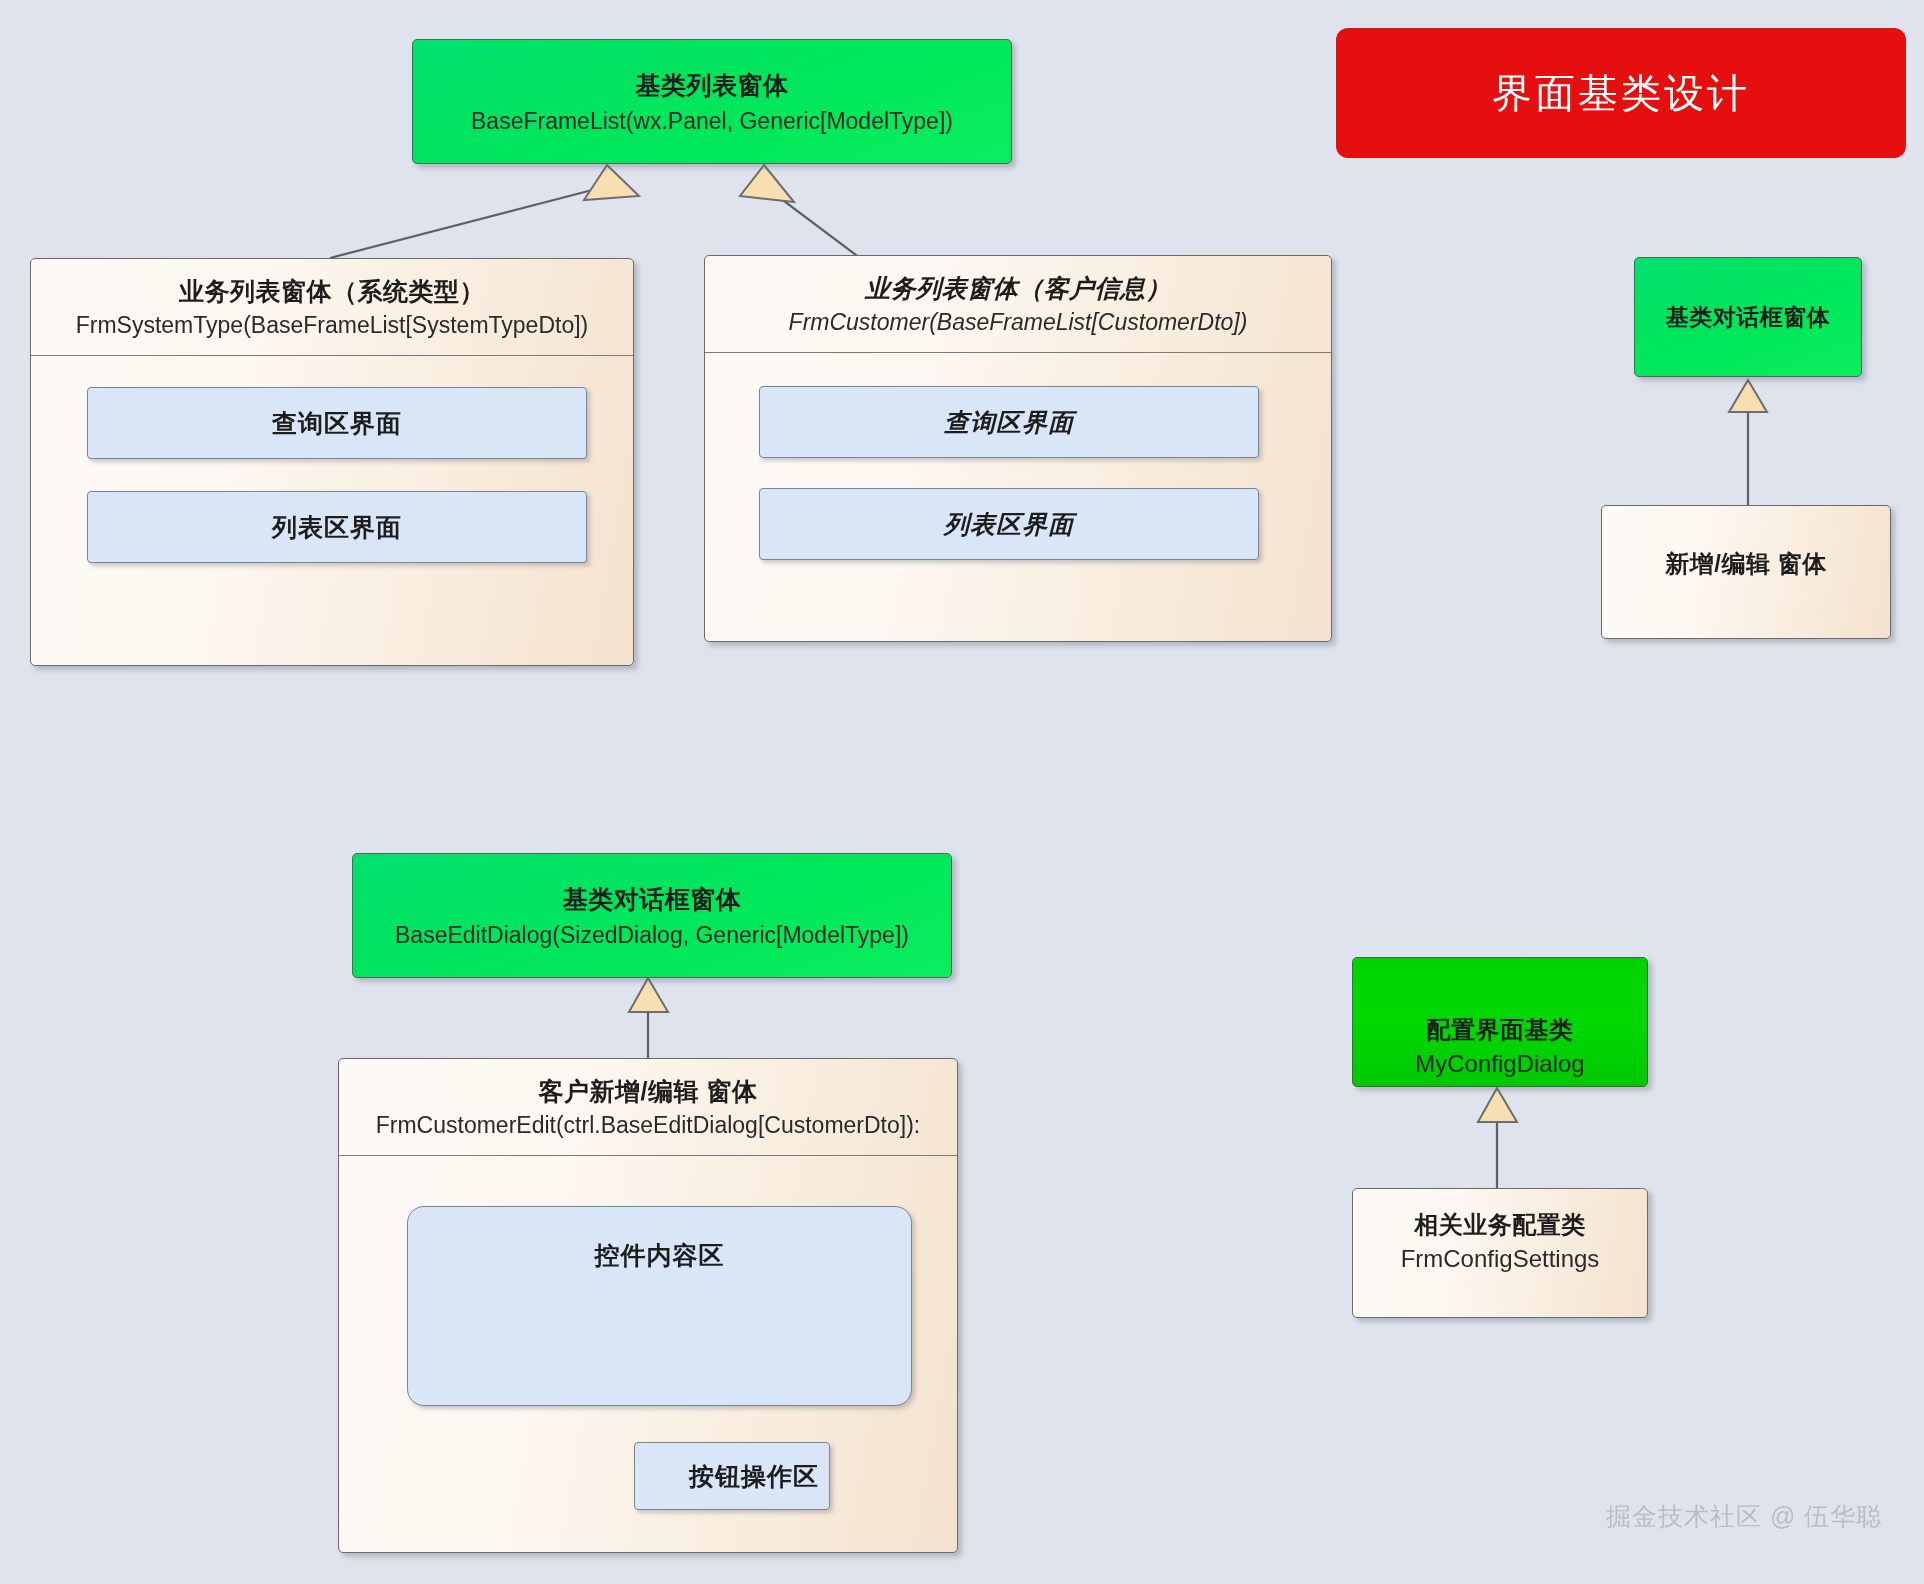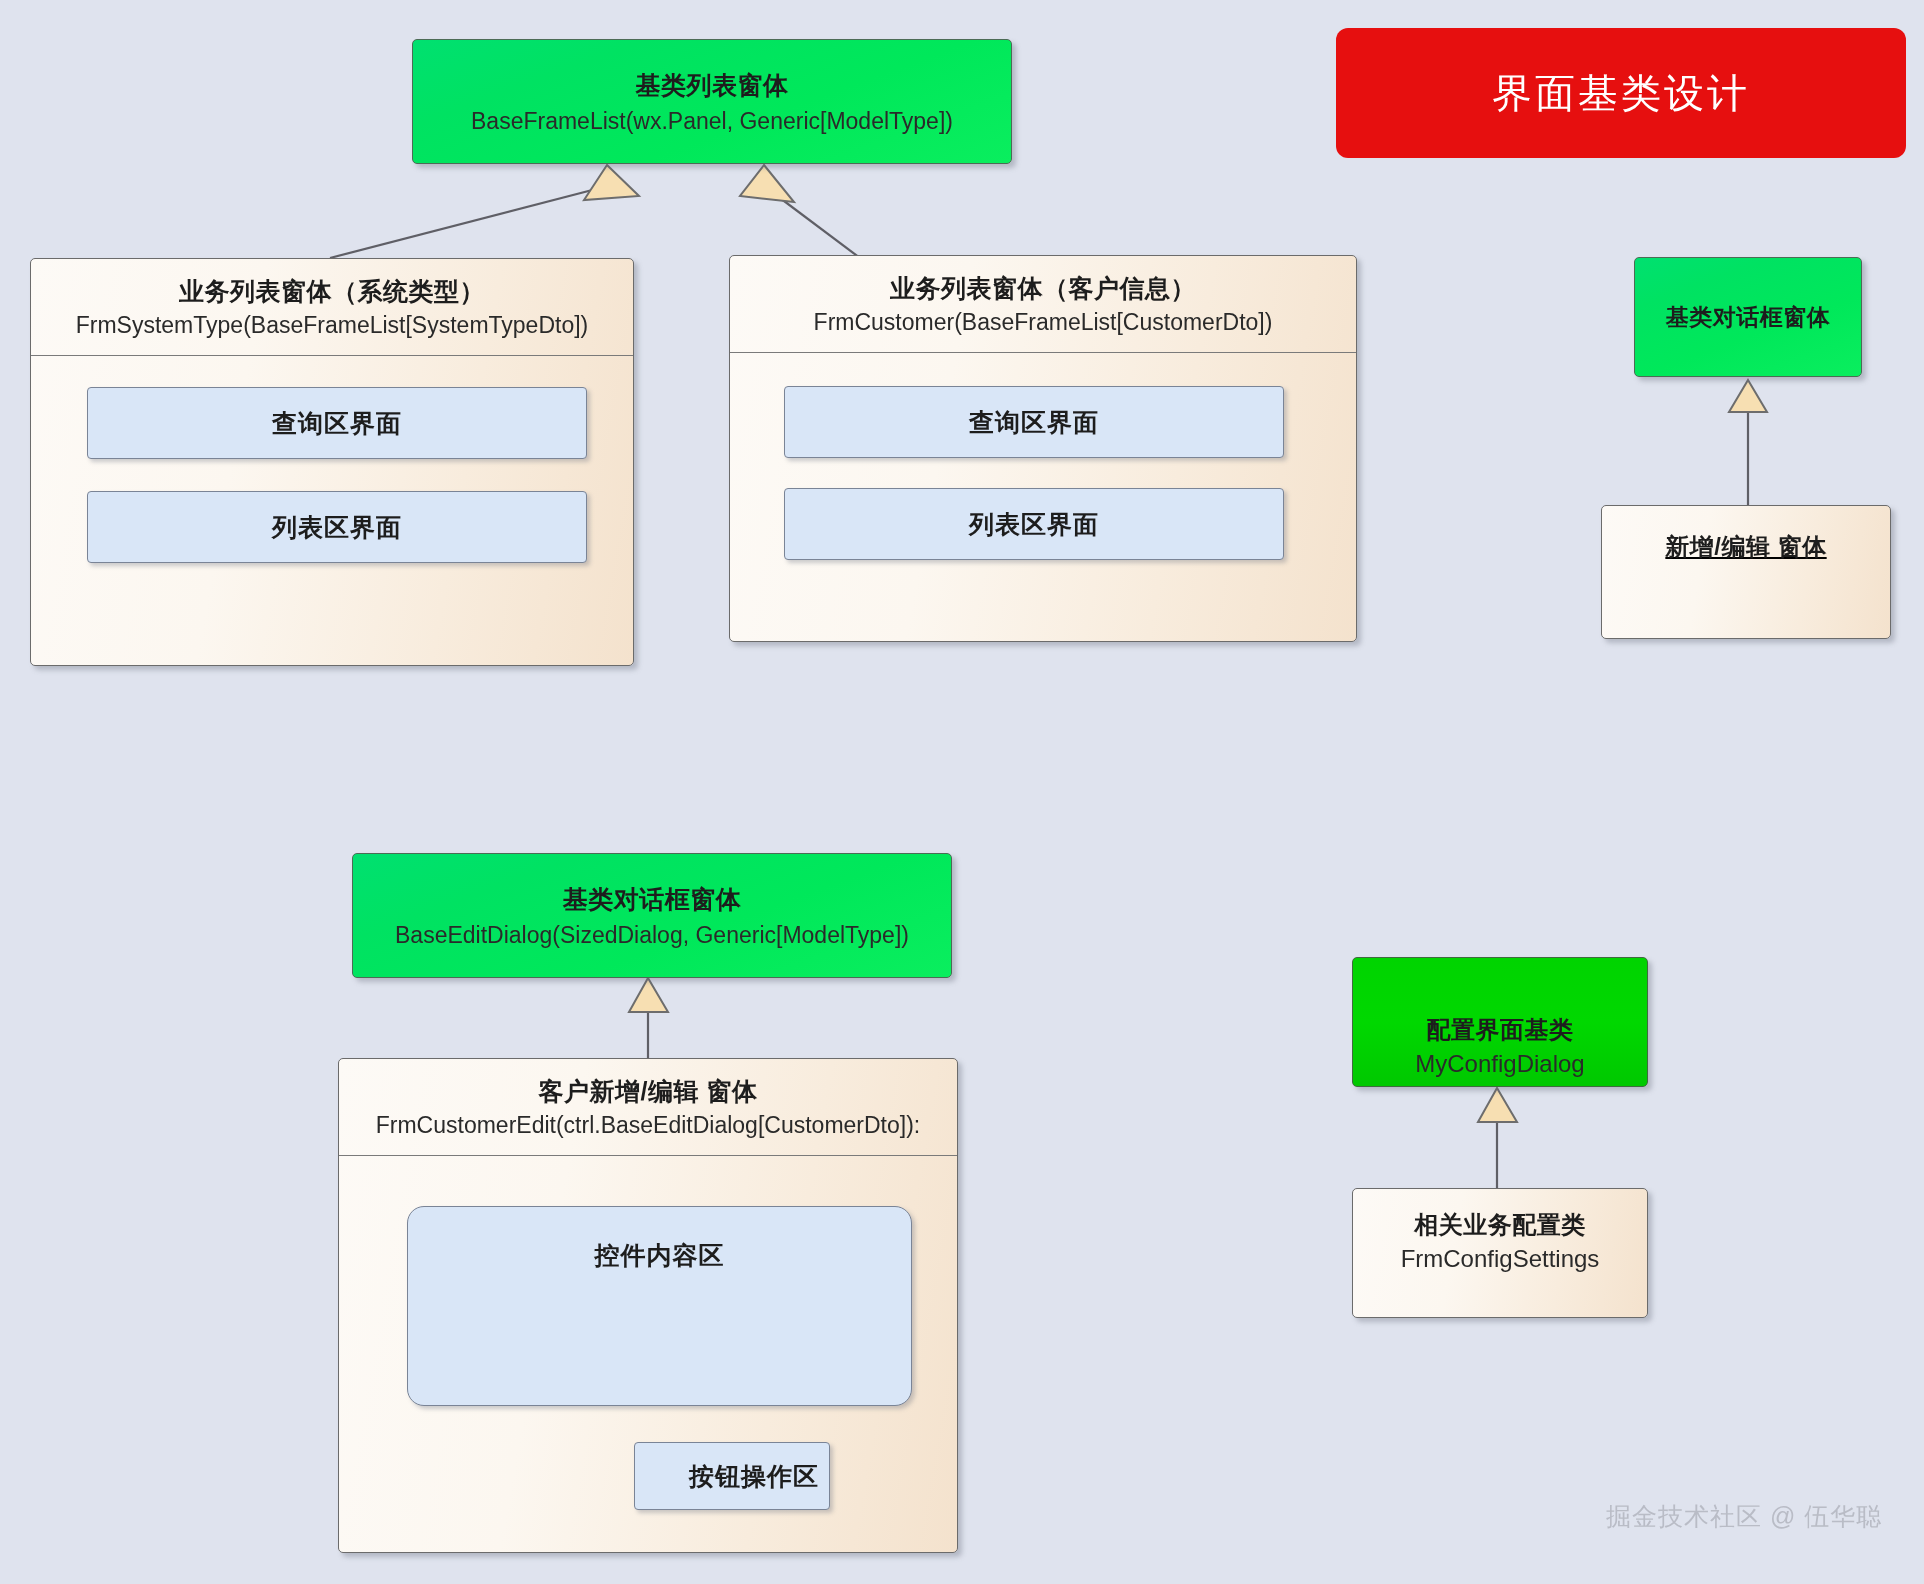--- a/index.html
+++ b/index.html
@@ -158,40 +158,40 @@
       <span class="title" style="font-size:25px;">业务列表窗体（系统类型）</span>
       <span class="sub" style="font-size:23px; margin-top:4px;">FrmSystemType(BaseFrameList[SystemTypeDto])</span>
     </div>
     <div class="hdr-divider" style="top:96px;"></div>
 
     <div class="blue-box" style="left:56px; top:128px; width:500px; height:72px; font-size:25px;">查询区界面</div>
 
     <div class="blue-box" style="left:56px; top:232px; width:500px; height:72px; font-size:25px;">列表区界面</div>
   </div>
 
-  <div class="node cream" style="left:729px; top:255px; width:628px; height:387px;">
+  <div class="node cream" style="left:704px; top:255px; width:628px; height:387px;font-style:italic;">
     <div class="hdr" style="top:0; height:96px;">
       <span class="title" style="font-size:25px;">业务列表窗体（客户信息）</span>
       <span class="sub" style="font-size:23px; margin-top:4px;">FrmCustomer(BaseFrameList[CustomerDto])</span>
     </div>
     <div class="hdr-divider" style="top:96px;"></div>
 
     <div class="blue-box" style="left:54px; top:130px; width:500px; height:72px; font-size:25px;">查询区界面</div>
 
     <div class="blue-box" style="left:54px; top:232px; width:500px; height:72px; font-size:25px;">列表区界面</div>
   </div>
 
   <div class="node green" style="left:1634px; top:257px; width:228px; height:120px;">
     <div class="hdr" style="top:0; bottom:0;">
       <span class="title" style="font-size:23px;">基类对话框窗体</span>
     </div>
   </div>
 
   <div class="node cream" style="left:1601px; top:505px; width:290px; height:134px;">
-    <div class="hdr" style="top:15px; height:52px;text-decoration:underline;">
+    <div class="hdr" style="top:32px; height:52px;">
       <span class="title" style="font-size:24px;">新增/编辑 窗体</span>
     </div>
   </div>
 
   <div class="node green" style="left:352px; top:853px; width:600px; height:125px;">
     <div class="hdr" style="top:0; bottom:0;">
       <span class="title" style="font-size:25px;">基类对话框窗体</span>
       <span class="sub" style="font-size:23px; margin-top:6px;">BaseEditDialog(SizedDialog, Generic[ModelType])</span>
     </div>
   </div>

